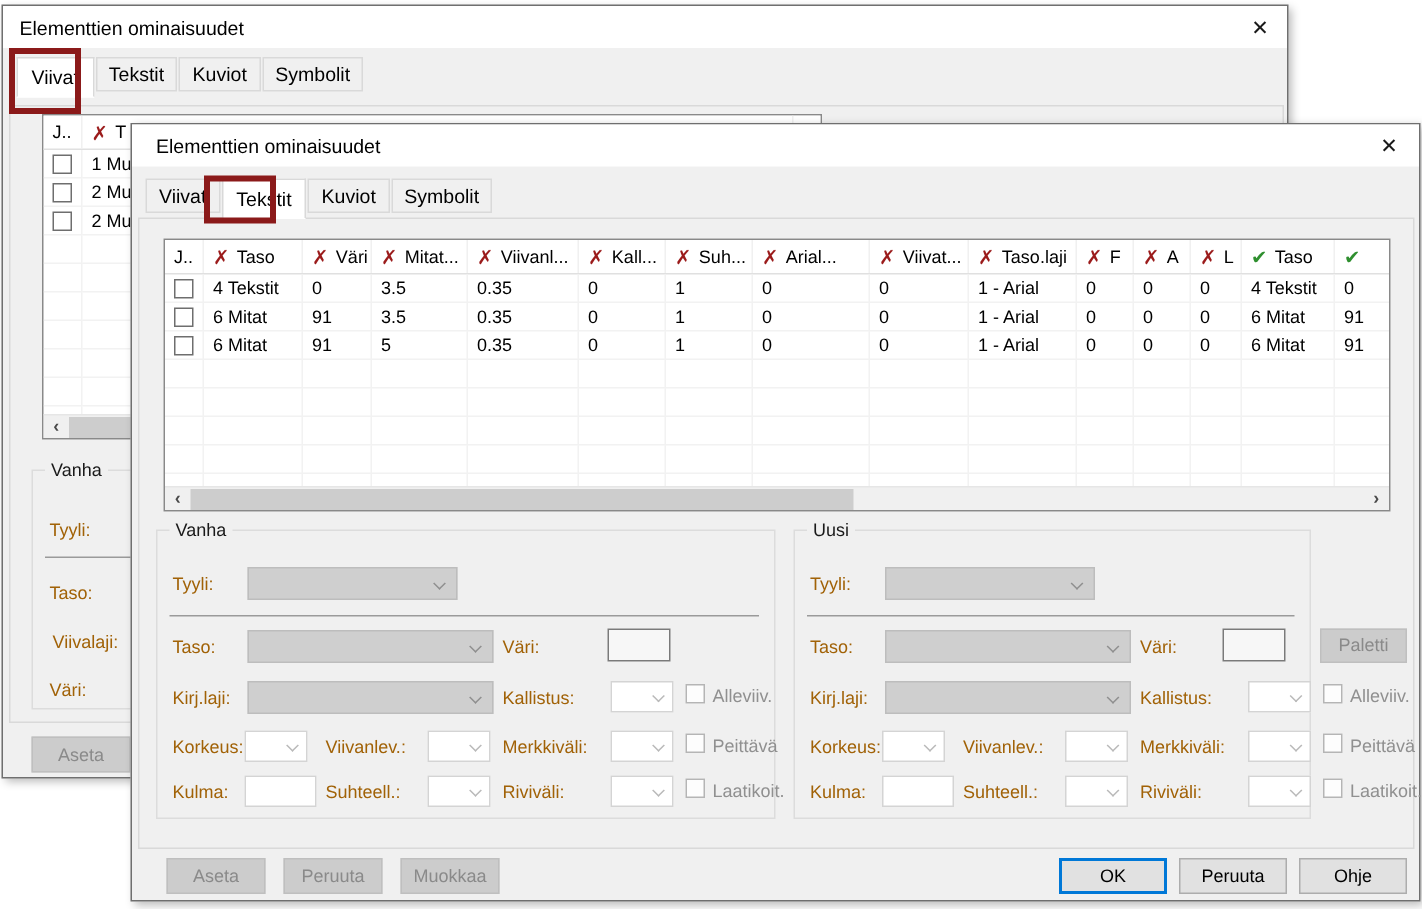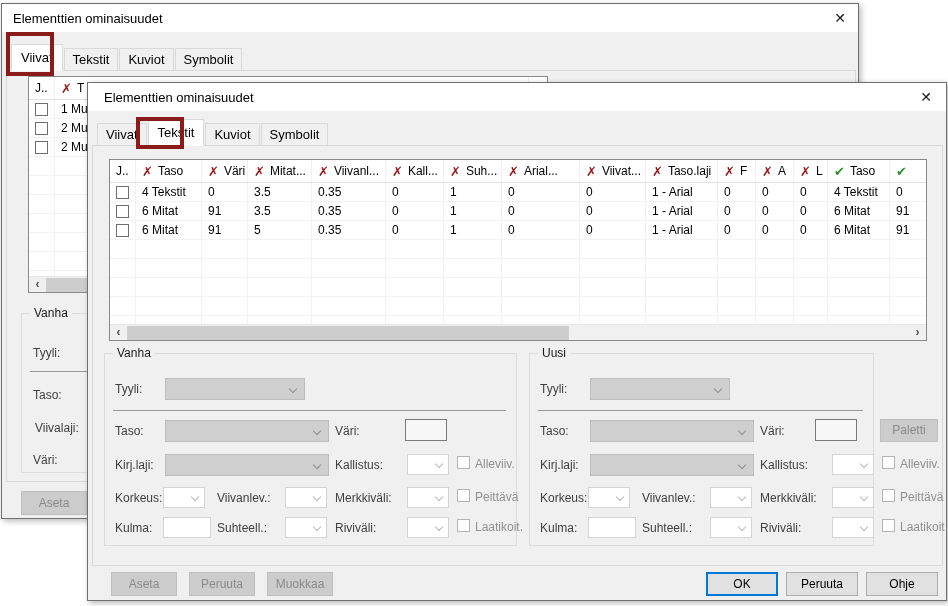--- a/index.html
+++ b/index.html
@@ -13,21 +13,21 @@
   .dialog{
     position:absolute;background:#f0f0f0;border:1px solid #6f6f6f;
     box-shadow:2px 2px 6px rgba(0,0,0,0.28);
   }
   .titlebar{position:absolute;left:0;top:0;right:0;height:28px;background:#ffffff;text-decoration:underline;}
   .title-text{position:absolute;top:7px;font-size:13px;color:#000;white-space:nowrap;}
   .close-btn{
     position:absolute;top:4px;width:24px;height:20px;text-align:center;
     line-height:20px;font-size:14px;color:#1a1a1a;
   }
-  .tabstrip{position:absolute;display:flex;align-items:flex-end;z-index:5;}
+  .tabstrip{position:absolute;display:flex;align-items:flex-start;z-index:5;}
   .tab{
     font-size:13px;background:#f0f0f0;border:1px solid #d9d9d9;
     padding:3px 8px 3px;margin-right:1px;white-space:nowrap;color:#000;
   }
   .tab.active{
     background:#ffffff;border-bottom-color:#ffffff;
     padding:5px 9px 5px;position:relative;z-index:6;
   }
   .tabpage{position:absolute;background:#f0f0f0;border:1px solid #d9d9d9;z-index:1;}
   
@@ -47,21 +47,21 @@
     border-right:1px solid #f2f2f2;border-bottom:1px solid #f2f2f2;
   }
   .td-check{padding-left:0;justify-content:center;}
   .row-checkbox{width:13px;height:13px;border:1px solid #6e6e6e;background:#fff;}
   .hscroll{position:absolute;left:0;right:0;bottom:0;height:16px;background:#f0f0f0;border-top:1px solid #e6e6e6;}
   .hs-arrow{position:absolute;top:0;width:15px;height:15px;color:#4a4a4a;font-size:12px;font-weight:bold;line-height:14px;text-align:center;}
   .hs-thumb{position:absolute;top:1px;height:14px;background:#cdcdcd;}
   
   .groupbox{position:absolute;border:1px solid #dcdcdc;z-index:2;}
   .group-legend{position:absolute;top:-8px;left:8px;background:#f0f0f0;padding:0 4px;font-size:12px;color:#1a1a1a;}
-  .flabel{position:absolute;font-size:12px;color:#404040;white-space:nowrap;}
+  .flabel{position:absolute;font-size:12px;color:#a16207;white-space:nowrap;}
   .sep-line{position:absolute;height:1px;background:#9a9a9a;}
   .combo-disabled{position:absolute;height:22px;background:#cfcfcf;border:1px solid #bdbdbd;}
   .combo-small{position:absolute;height:21px;background:#fff;border:1px solid #d4d4d4;}
   .input-small{position:absolute;height:21px;background:#fff;border:1px solid #d4d4d4;}
   .chev{position:absolute;right:8px;top:7px;width:6px;height:6px;
     border-right:1px solid #8f8f8f;border-bottom:1px solid #8f8f8f;transform:rotate(45deg);}
   .combo-small .chev{border-color:#b9b9b9;top:6px;right:6px;}
   .colorbox{position:absolute;width:42px;height:22px;background:#f7f7f7;border:1px solid #7a7a7a;}
   .chk{position:absolute;width:13px;height:13px;border:1px solid #b5b5b5;background:#fdfdfd;}
   .chk-label{position:absolute;font-size:12px;color:#909090;white-space:nowrap;}

